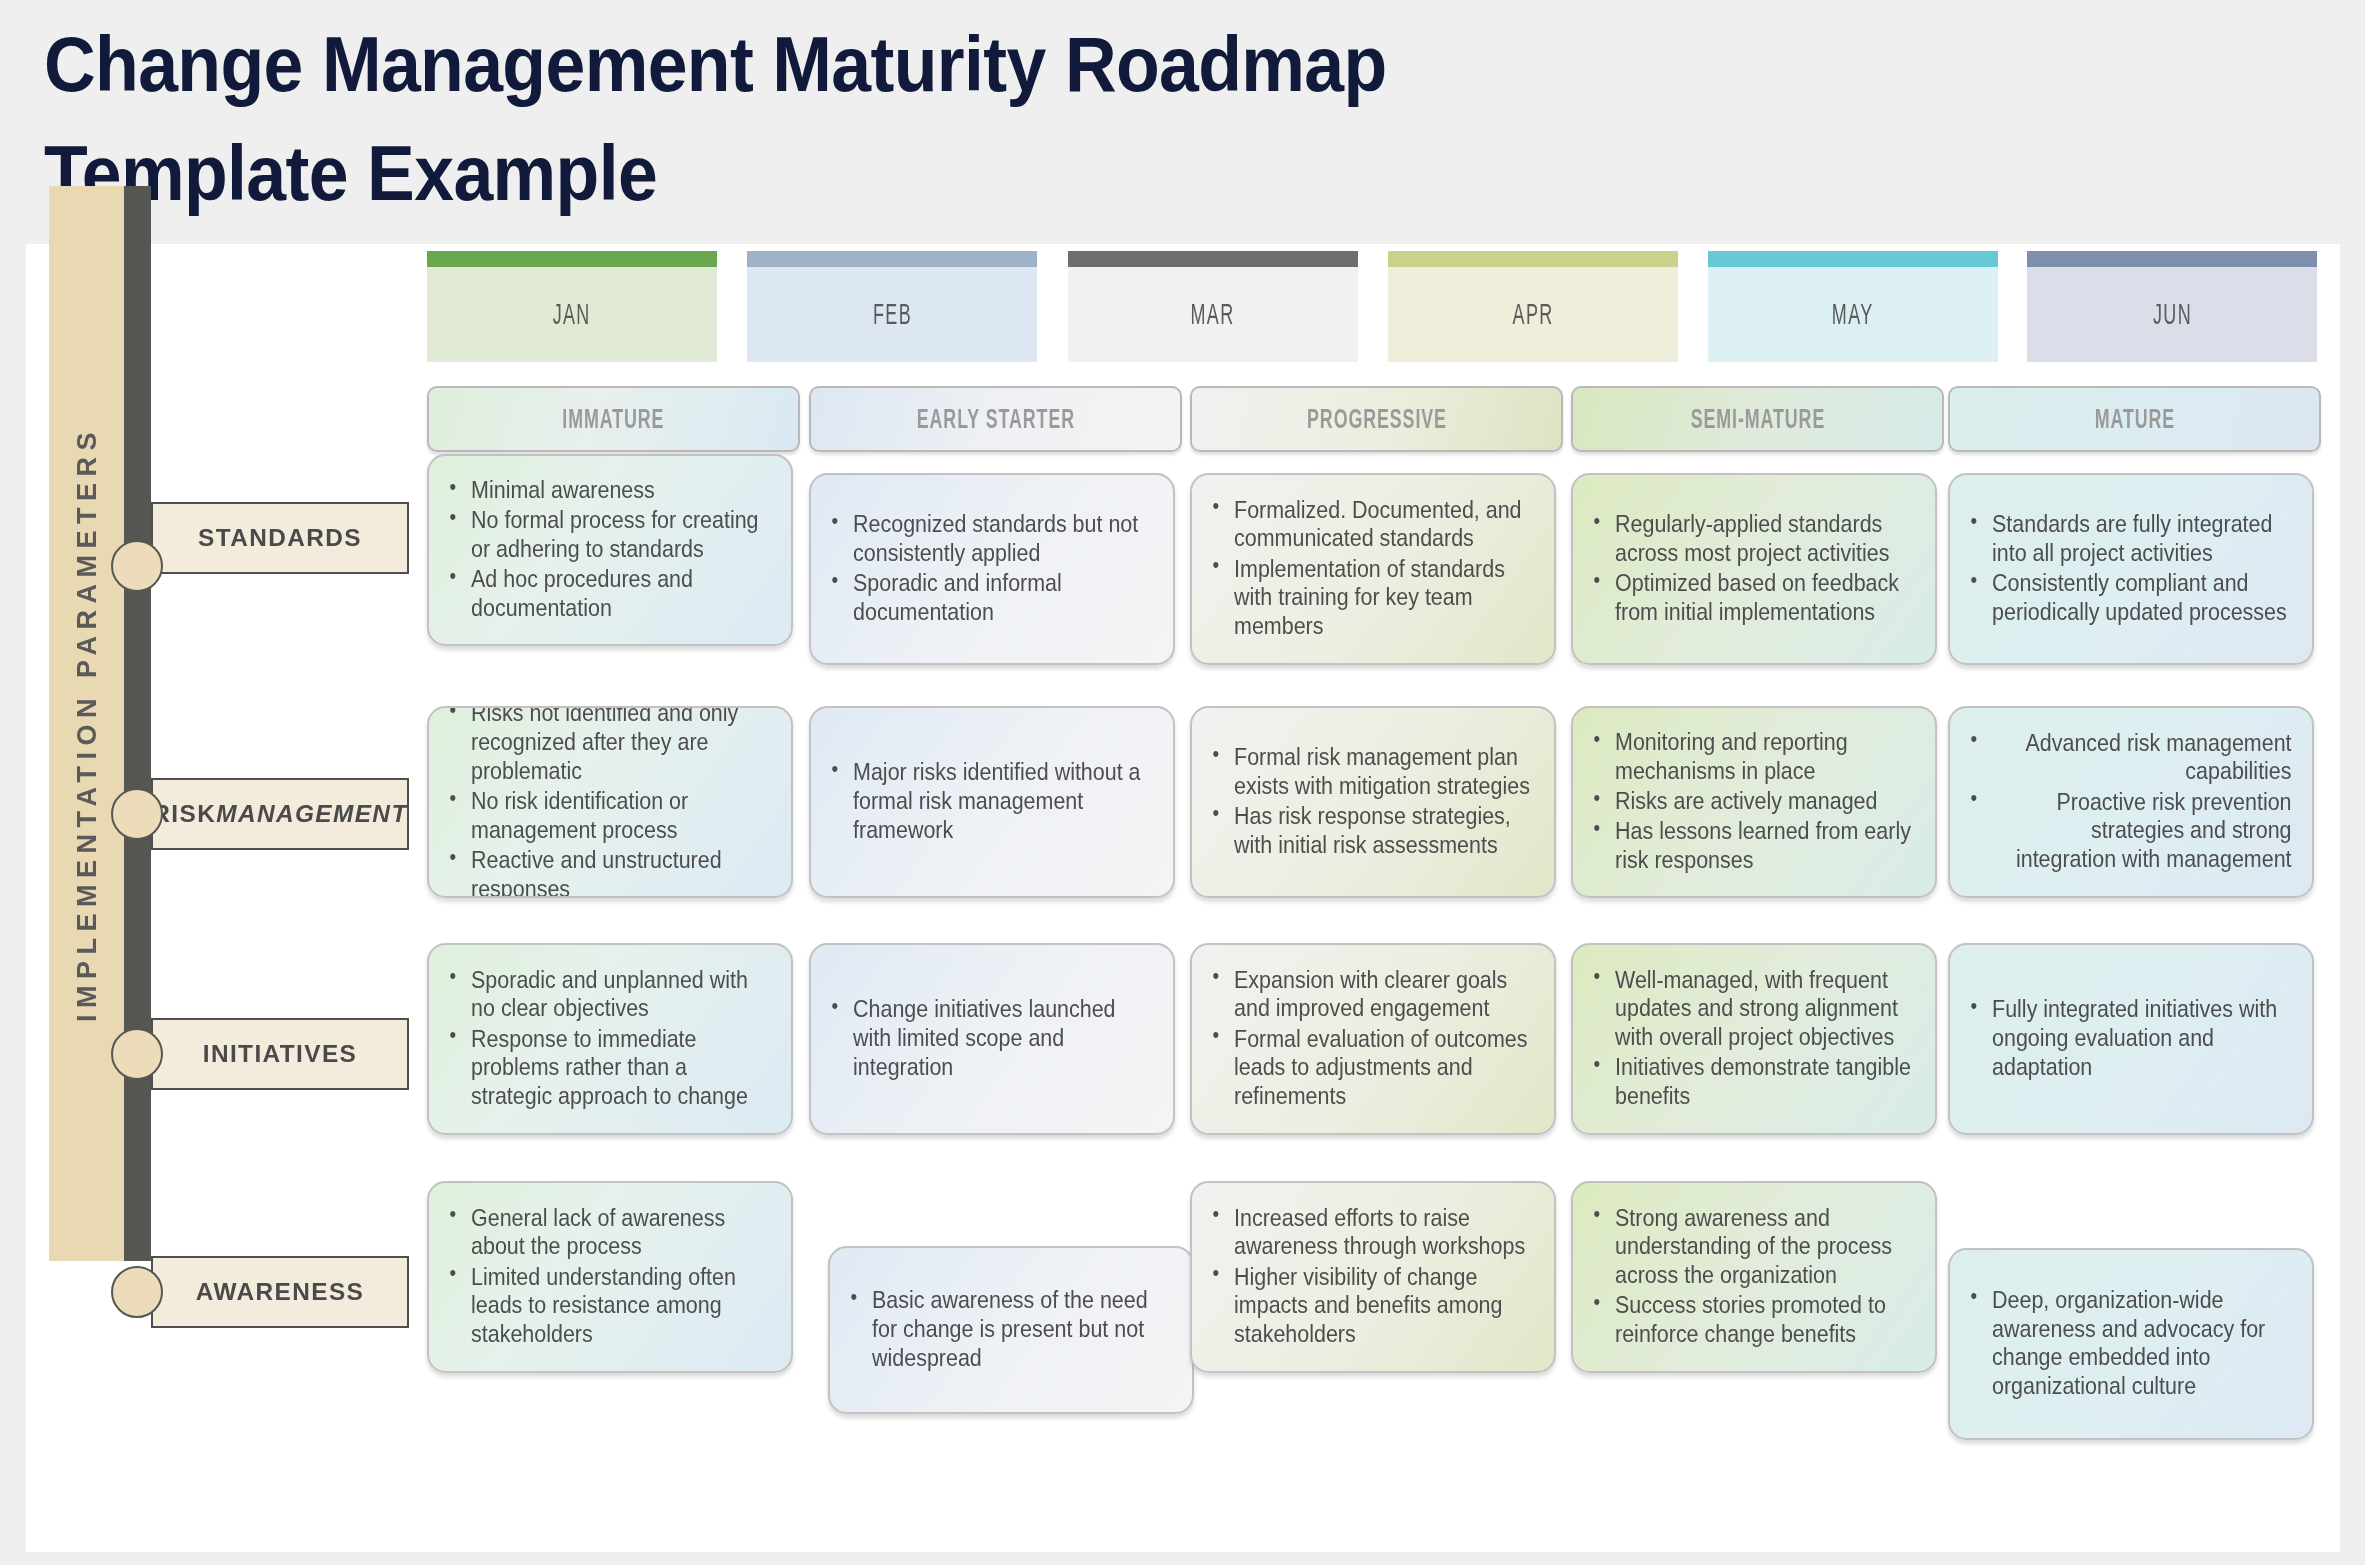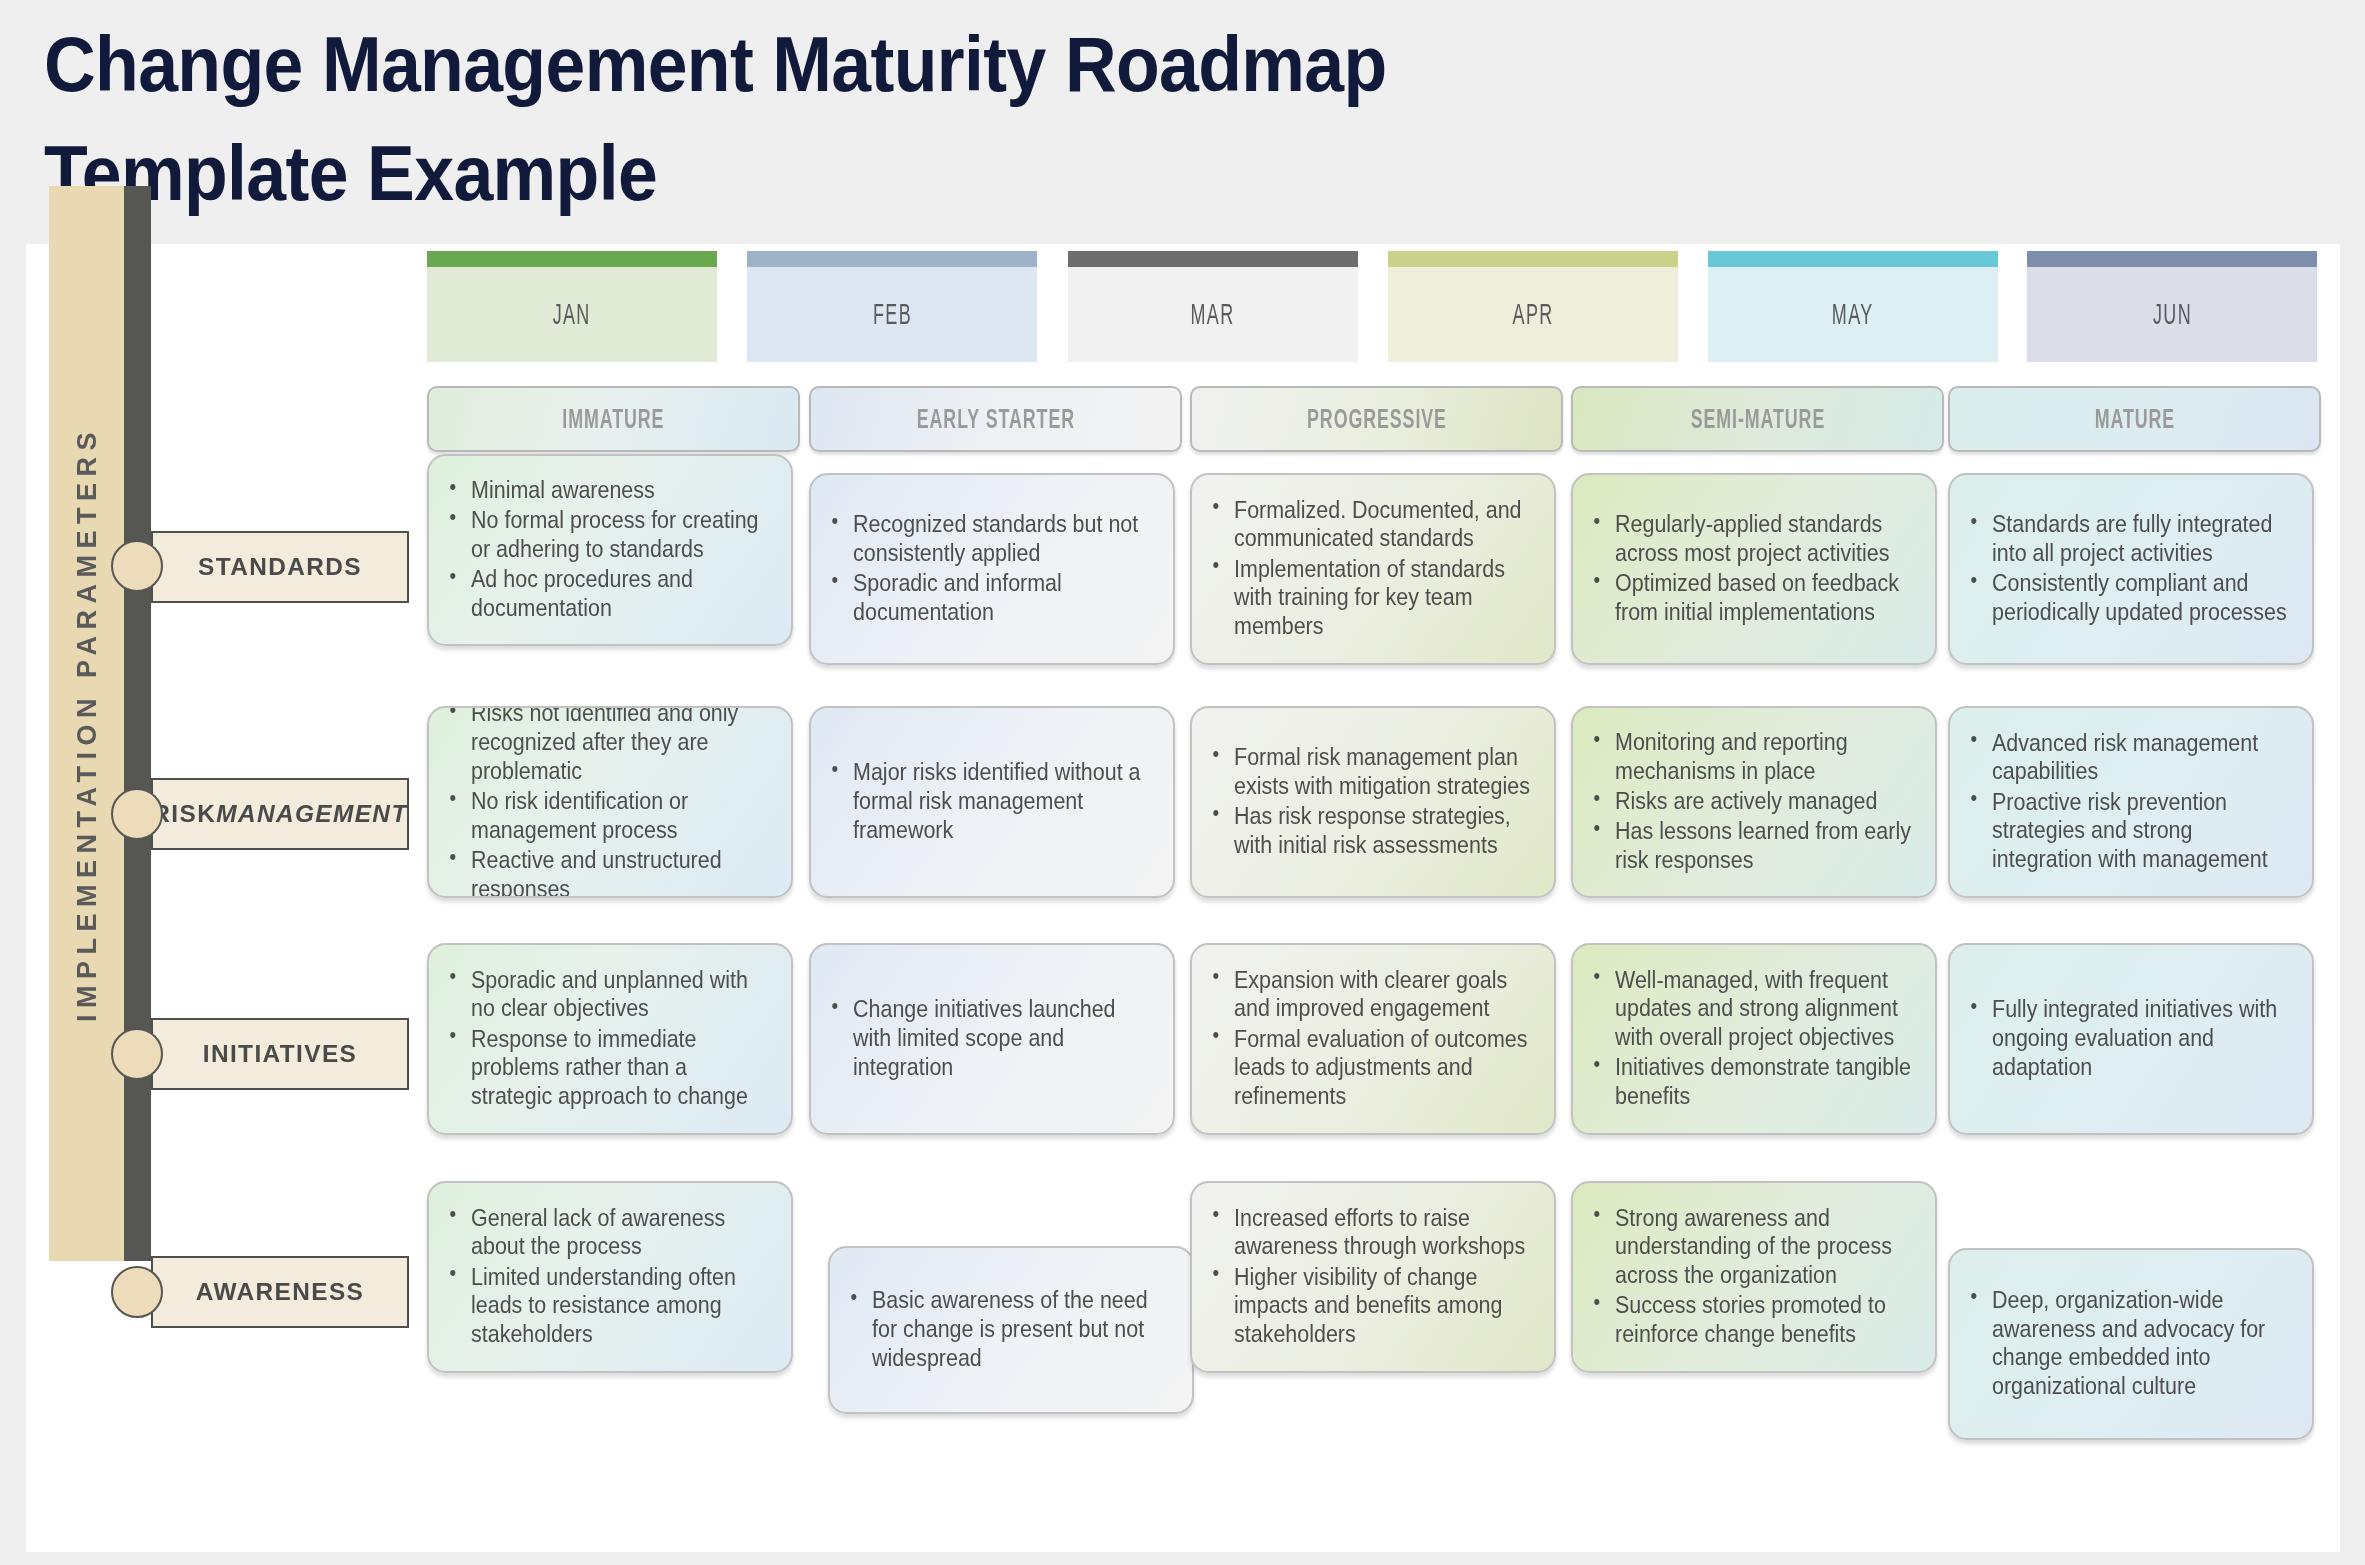--- a/index.html
+++ b/index.html
@@ -222,21 +222,21 @@
       <div class="stage-label">PROGRESSIVE</div>
     </div>
     <div class="stage" style="left: 1571px; width: 373px; background: linear-gradient(105deg, rgb(217, 231, 191) 0%, rgb(223, 234, 219) 50%, rgb(214, 235, 232) 100%);">
       <div class="stage-label">SEMI-MATURE</div>
     </div>
     <div class="stage" style="left: 1948px; width: 373px; background: linear-gradient(105deg, rgb(218, 238, 236) 0%, rgb(220, 236, 241) 55%, rgb(219, 230, 242) 100%);">
       <div class="stage-label">MATURE</div>
     </div>
   </div>
 <div id="rows-layer">
-    <div class="row-label" style="top: 531px; height: 72px;">
+    <div class="row-label" style="top: 502px; height: 72px;">
       <span style="display: block;">STANDARDS</span>
     </div>
     <div class="row-node" style="top: 540px;"></div>
     <div class="row-label" style="top: 778px; height: 72px;">
       <span style="display: block;">RISK</span>
       <span style="display: block; font-style: italic;">MANAGEMENT</span>
     </div>
     <div class="row-node" style="top: 788px;"></div>
     <div class="row-label" style="top: 1018px; height: 72px;">
       <span style="display: block;">INITIATIVES</span>
@@ -297,21 +297,21 @@
         <li>Has risk response strategies, with initial risk assessments</li>
       </ul>
     </div>
     <div class="card" style="left: 1571px; top: 706px; width: 366px; height: 192px; background: linear-gradient(125deg, rgb(220, 234, 191) 0%, rgb(226, 236, 220) 50%, rgb(217, 236, 233) 100%);">
       <ul>
         <li>Monitoring and reporting mechanisms in place</li>
         <li>Risks are actively managed</li>
         <li>Has lessons learned from early risk responses</li>
       </ul>
     </div>
-    <div class="card" style="left: 1948px; top: 706px; width: 366px; height: 192px; background: linear-gradient(125deg, rgb(220, 239, 236) 0%, rgb(222, 238, 242) 55%, rgb(221, 232, 243) 100%);">
+    <div class="card" style="left: 1948px; top: 706px; width: 366px; height: 192px; background: linear-gradient(125deg, rgb(220, 239, 236) 0%, rgb(222, 238, 242) 55%, rgb(221, 232, 243) 100%); text-align: right;">
       <ul>
         <li>Advanced risk management capabilities</li>
         <li>Proactive risk prevention strategies and strong integration with management</li>
       </ul>
     </div>
     <div class="card" style="left: 427px; top: 943px; width: 366px; height: 192px; background: linear-gradient(125deg, rgb(223, 240, 220) 0%, rgb(230, 241, 236) 40%, rgb(220, 234, 244) 100%);">
       <ul>
         <li>Sporadic and unplanned with no clear objectives</li>
         <li>Response to immediate problems rather than a strategic approach to change</li>
       </ul>

